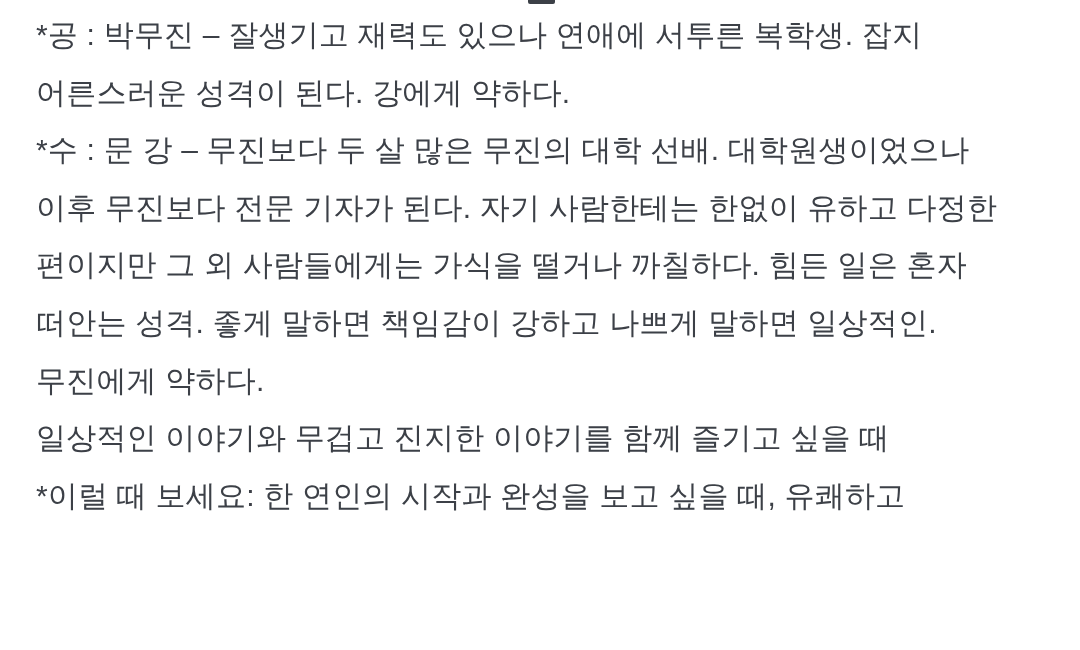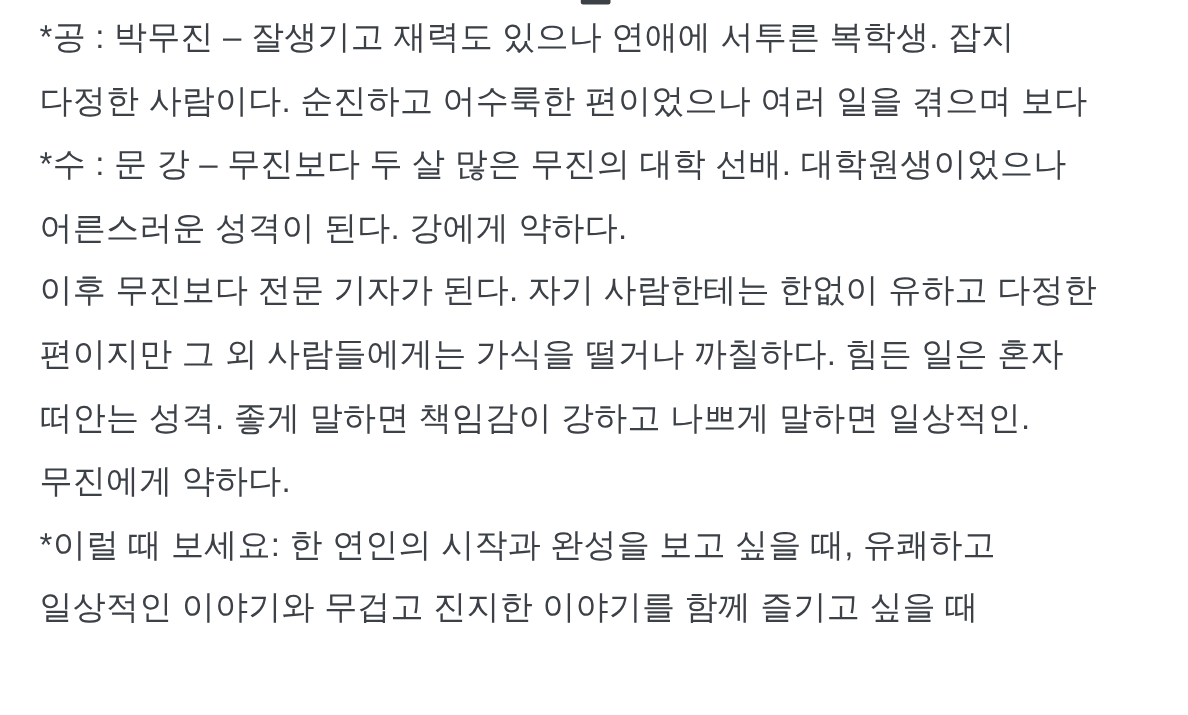--- a/index.html
+++ b/index.html
@@ -43,24 +43,23 @@
 </style>
 </head>
 <body>
 
 <div class="page">
 
   <span class="crop-artifact"></span>
 
   <div class="text-block">
     <div class="text-line">*공 : 박무진 – 잘생기고 재력도 있으나 연애에 서투른 복학생. 잡지</div>
-    <div class="text-line">다정한 사람이다. 순진하고 어수룩한 편이었으나 여러 일을 겪으며 보다</div>
+    <div class="text-line">어른스러운 성격이 된다. 강에게 약하다.</div>
     <div class="text-line">*수 : 문 강 – 무진보다 두 살 많은 무진의 대학 선배. 대학원생이었으나</div>
-    <div class="text-line">어른스러운 성격이 된다. 강에게 약하다.</div>
     <div class="text-line">이후 무진보다 전문 기자가 된다. 자기 사람한테는 한없이 유하고 다정한</div>
     <div class="text-line">편이지만 그 외 사람들에게는 가식을 떨거나 까칠하다. 힘든 일은 혼자</div>
     <div class="text-line">떠안는 성격. 좋게 말하면 책임감이 강하고 나쁘게 말하면 일상적인.</div>
     <div class="text-line">무진에게 약하다.</div>
+    <div class="text-line">일상적인 이야기와 무겁고 진지한 이야기를 함께 즐기고 싶을 때</div>
     <div class="text-line">*이럴 때 보세요: 한 연인의 시작과 완성을 보고 싶을 때, 유쾌하고</div>
-    <div class="text-line">일상적인 이야기와 무겁고 진지한 이야기를 함께 즐기고 싶을 때</div>
   </div>
 
 </div>
 
 </body></html>

